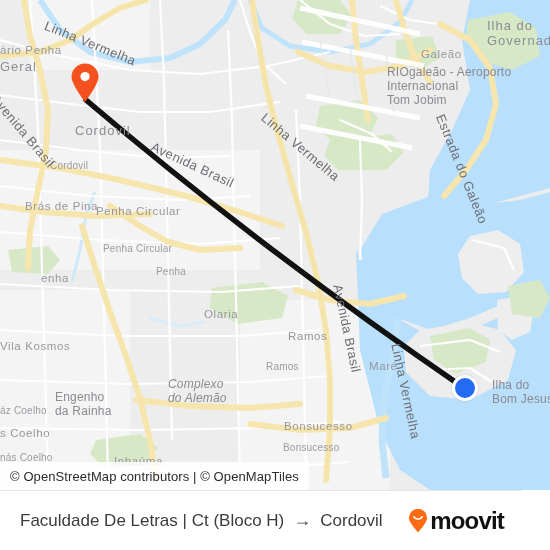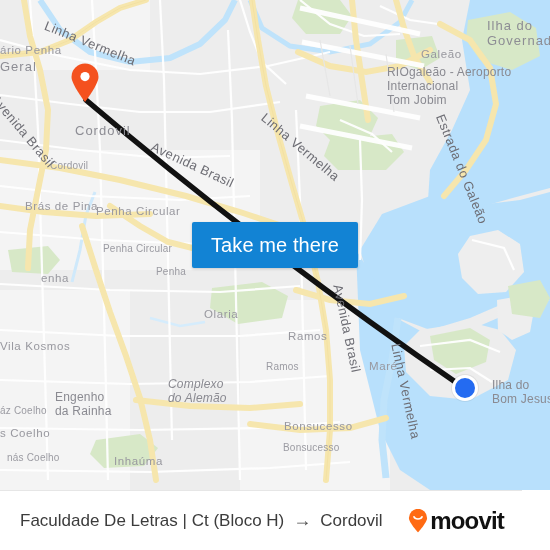--- a/index.html
+++ b/index.html
@@ -279,21 +279,21 @@
         <div class="map-label place-md" style="left: 0px; top: 272px; padding-left: 41px;">enha</div>
         <div class="map-label place-md" style="left: 0px; top: 340px; text-align: center;">Vila Kosmos</div>
         <div class="map-label place-md" style="left: 204px; top: 308px;">Olaria</div>
         <div class="map-label place-md" style="left: 288px; top: 330px;">Ramos</div>
         <div class="map-label place-sm" style="left: 266px; top: 361px;">Ramos</div>
         <div class="map-label place-md" style="left: 369px; top: 360px;">Maré</div>
         <div class="map-label poi" style="left: 168px; top: 377px; font-style: italic;">Complexo<br>do Alemão</div>
         <div class="map-label poi" style="left: 55px; top: 390px;">Engenho<br>da Rainha</div>
         <div class="map-label place-sm" style="left: 0px; top: 405px;">áz Coelho</div>
         <div class="map-label place-md" style="left: 0px; top: 427px;">s Coelho</div>
-        <div class="map-label place-sm" style="left: 0px; top: 452px; margin-left: 7px;">nás Coelho</div>
+        <div class="map-label place-sm" style="left: 0px; top: 452px;">nás Coelho</div>
         <div class="map-label place-md" style="left: 114px; top: 455px;">Inhaúma</div>
         <div class="map-label place-md" style="left: 284px; top: 420px;">Bonsucesso</div>
         <div class="map-label place-sm" style="left: 283px; top: 442px;">Bonsucesso</div>
         <div class="map-label poi" style="left: 492px; top: 378px;">Ilha do<br>Bom Jesus</div>
       </div>
     <div id="road-labels">
         <div class="map-label road" style="left: 48px; top: 18px; transform: rotate(22deg);">Linha Vermelha</div>
         <div class="map-label road" style="left: 268px; top: 110px; transform: rotate(40deg);">Linha Vermelha</div>
         <div class="map-label road" style="left: 0px; top: 92px; transform: rotate(50deg);">Avenida Brasil</div>
         <div class="map-label road" style="left: 155px; top: 139px; transform: rotate(25deg);">Avenida Brasil</div>
@@ -304,22 +304,24 @@
 
     <div class="pin" style="left:70px; top:63px;">
       <svg viewBox="0 0 30 40" width="30" height="40">
         <path d="M15 39 C15 39 28.5 21.5 28.5 14 A13.5 13.5 0 0 0 1.5 14 C1.5 21.5 15 39 15 39 Z" fill="#f4511e"></path>
         <circle cx="15" cy="13.6" r="4.6" fill="#ffffff"></circle>
       </svg>
     </div>
 
     <div class="dot-marker" style="left:452px; top:375px;"></div>
 
-    <button id="take-me-there">Take me there</button>
-
+
+    <div id="attribution">
+      <span>© OpenStreetMap contributors | © OpenMapTiles</span>
+    </div>
   </div>
 
   <div id="footer">
     <div id="trip-summary">
       <span>Faculdade De Letras | Ct (Bloco H)</span>
       <span id="trip-arrow">→</span>
       <span>Cordovil</span>
     </div>
     <div id="moovit-logo">
       <span style="display:flex;">

